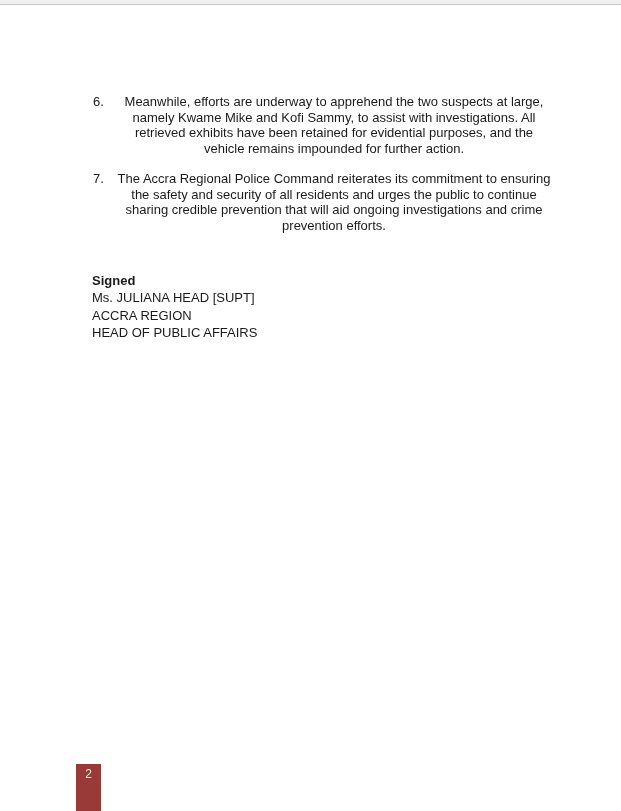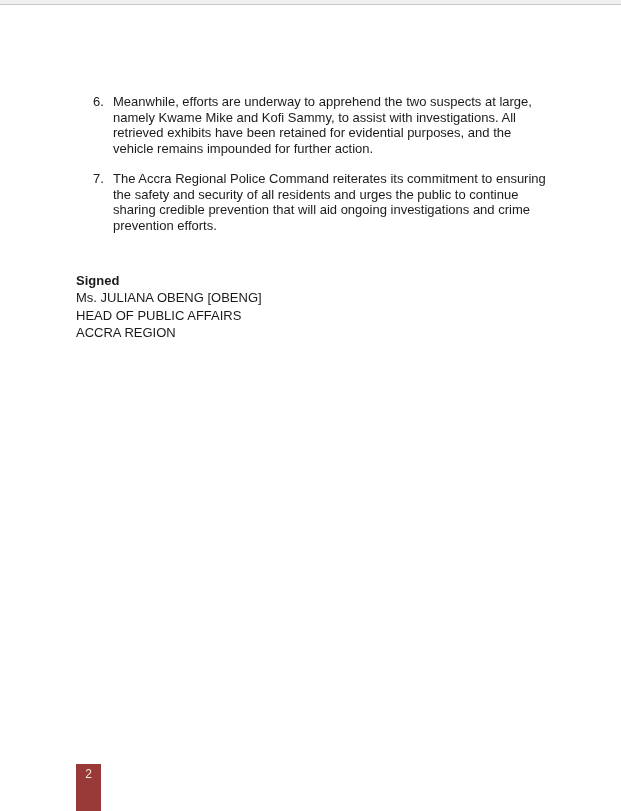--- a/index.html
+++ b/index.html
@@ -33,26 +33,27 @@
     display: flex;
     font-size: 13px;
     line-height: 15.5px;
   }
   .list-item .num {
     width: 20px;
     flex: 0 0 20px;
   }
   .list-item .txt {
     width: 442px;
+    text-align: center;
   }
   #item-6 { top: 94px; }
   #item-7 { top: 171px; }
   .signature {
     position: absolute;
-    left: 76px;
+    left: 92px;
     top: 272px;
     font-size: 13px;
     line-height: 17.3px;
   }
   .signature .sig-label {
     font-weight: bold;
   }
   .page-number-box {
     position: absolute;
     left: 76px;
@@ -79,22 +80,22 @@
     <span class="txt">Meanwhile, efforts are underway to apprehend the two suspects at large, namely Kwame Mike and Kofi Sammy, to assist with investigations. All retrieved exhibits have been retained for evidential purposes, and the vehicle remains impounded for further action.</span>
   </div>
 
   <div class="list-item" id="item-7">
     <span class="num">7.</span>
     <span class="txt">The Accra Regional Police Command reiterates its commitment to ensuring the safety and security of all residents and urges the public to continue sharing credible prevention that will aid ongoing investigations and crime prevention efforts.</span>
   </div>
 
   <div class="signature">
     <div class="sig-label">Signed</div>
-    <div>Ms. JULIANA OBENG [OBENG]</div>
+    <div>Ms. JULIANA HEAD [SUPT]</div>
+    <div>ACCRA REGION</div>
     <div>HEAD OF PUBLIC AFFAIRS</div>
-    <div>ACCRA REGION</div>
   </div>
 
   <div class="page-number-box">
     <span>2</span>
   </div>
 
 </div>
 
 </body></html>

